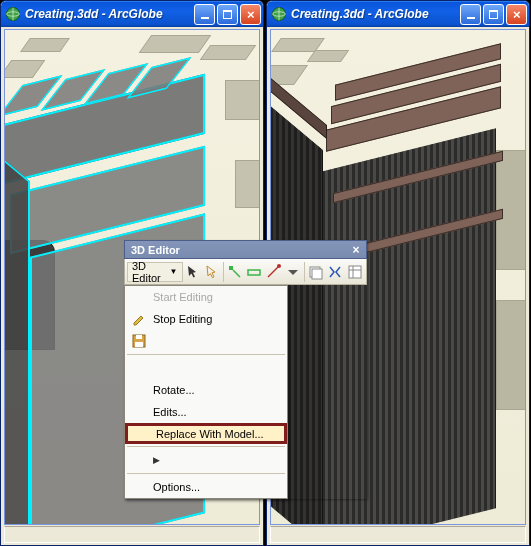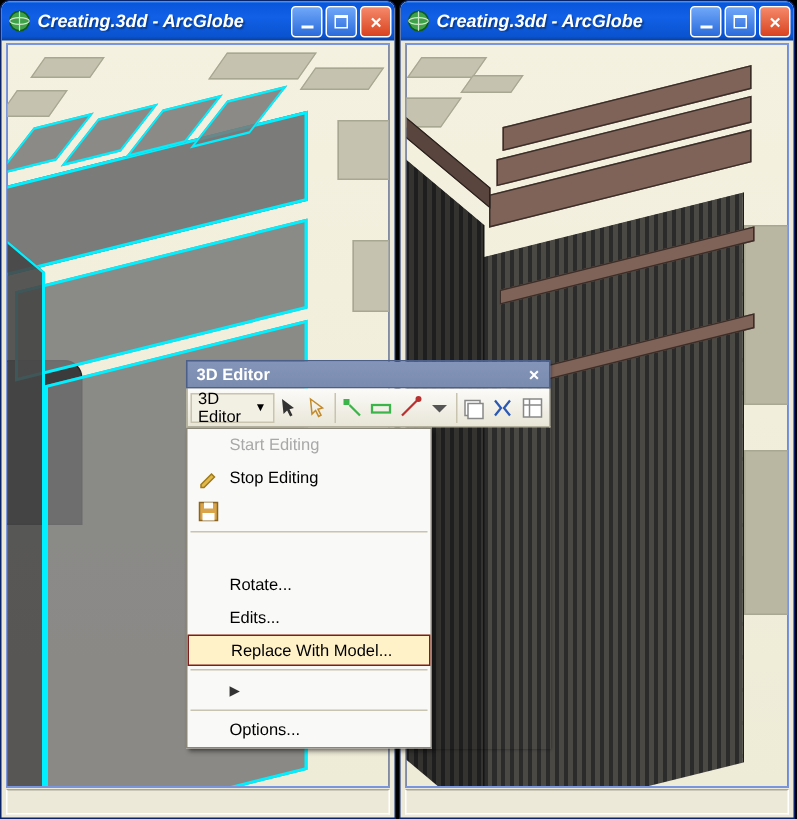--- a/index.html
+++ b/index.html
@@ -147,21 +147,21 @@
     display:flex; align-items:center;
     padding: 0 8px 0 4px;
     cursor:pointer;
     position:relative;
   }
   .menu-item.disabled { color:#a8a8a8; cursor:default;}
   .menu-item .mi-icon { width:20px; height:16px; display:flex;align-items:center;justify-content:center; margin-right:4px;}
   .menu-item .mi-icon svg { width:14px;height:14px;}
   .menu-item .mi-label { flex:1; white-space:nowrap; }
   .menu-item .mi-sub { font-size:9px; color:#333; }
-  .menu-item.highlight { background:#fff2c8; border:1px solid #7f1d1d; height:21px; }
+  .menu-item.highlight { background:#fff2c8; border:3px solid #7f1d1d; height:21px; }
   .menu-sep { height:1px; background:#c8c4b0; margin:2px 2px; }
 </style>
 </head>
 <body>
 
 <div class="window left">
   <div class="titlebar">
     <span class="app-icon">
       <svg viewBox="0 0 16 16">
           <circle cx="8" cy="8" r="6.5" fill="#3fa24a" stroke="#0d5c18"></circle>

